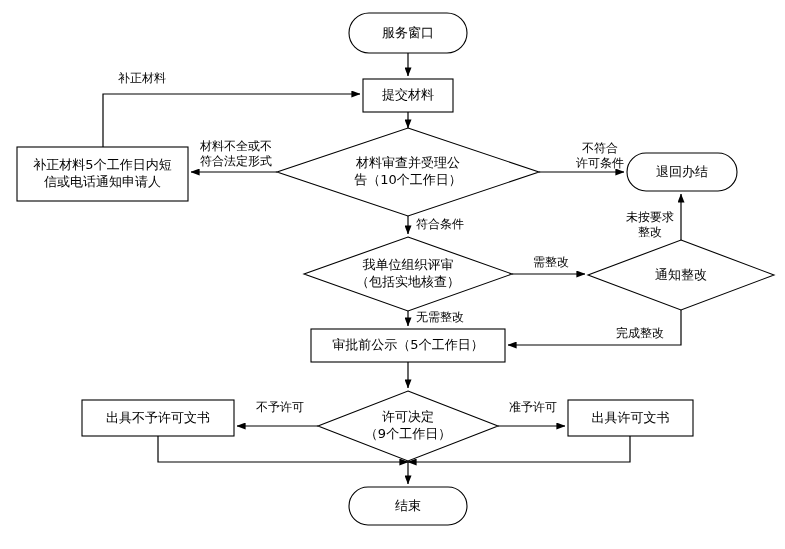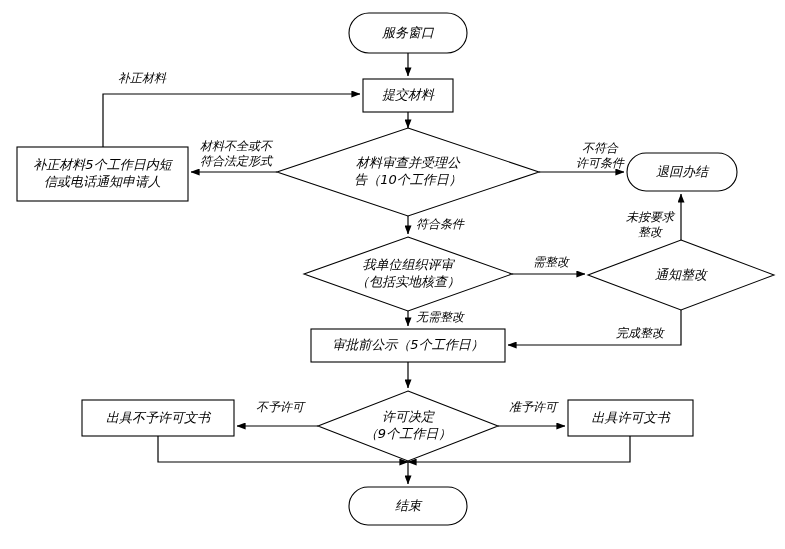--- a/index.html
+++ b/index.html
@@ -11,21 +11,20 @@
     width: 785px;
     height: 549px;
     font-family: "DejaVu Sans", "Liberation Sans", sans-serif;
     overflow: hidden;
   }
   #flowchart-root {
     position: relative;
     width: 785px;
     height: 549px;
     background: #ffffff;
-    font-style: italic;
   }
   svg#flow-svg {
     display: block;
     width: 785px;
     height: 549px;
   }
   .shape-outline {
     fill: #ffffff;
     stroke: #000000;
     stroke-width: 1.1;

